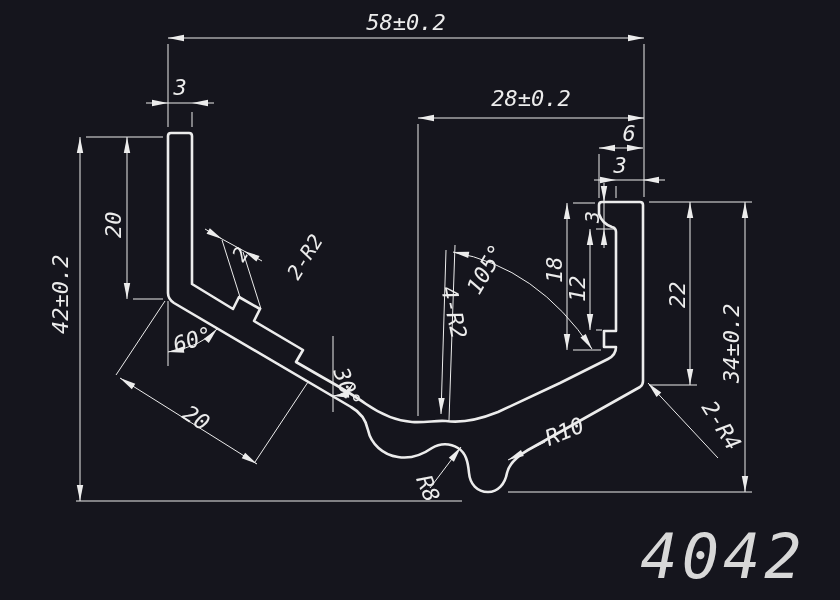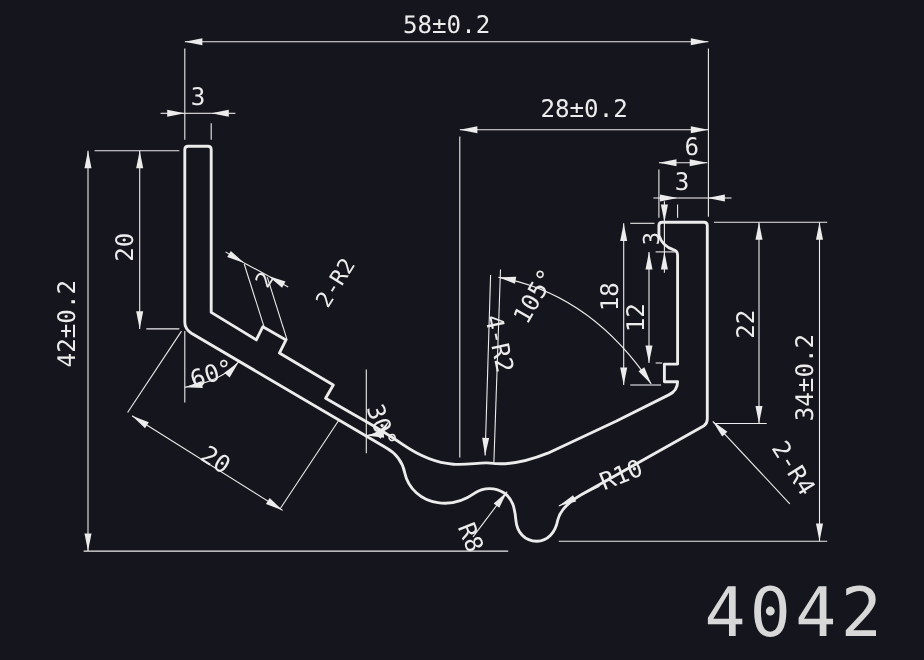--- a/index.html
+++ b/index.html
@@ -1,20 +1,20 @@
 <!DOCTYPE html>
 <html style="--bg: #15151d; --line: #ececec;"><head>
 <meta charset="utf-8">
 <style>
   :root{
     --bg:#15151d;
     --line:#ececec;
   }
   html,body{margin:0;padding:0;background:var(--bg);width:840px;height:600px;overflow:hidden;}
-  .stage{position:relative;width:840px;height:464px;background:var(--bg);}
+  .stage{position:relative;width:840px;height:464px;background:var(--bg);font-style:italic;}
   svg{display:block;}
   .profile{fill:none;stroke:var(--line);stroke-width:2.6;stroke-linejoin:round;stroke-linecap:round;}
   .ext,.dim,.leader{fill:none;stroke:var(--line);stroke-width:1;}
   .dimtext{fill:var(--line);font-family:"DejaVu Sans Mono","Liberation Mono",monospace;font-size:22px;}
   .small{font-size:20px;}
   .partnum{fill:#d8d8d8;font-family:"DejaVu Sans Mono","Liberation Mono",monospace;font-size:62px;letter-spacing:4px;}
   #arw path{fill:var(--line);}
 </style>
 </head>
 <body>

